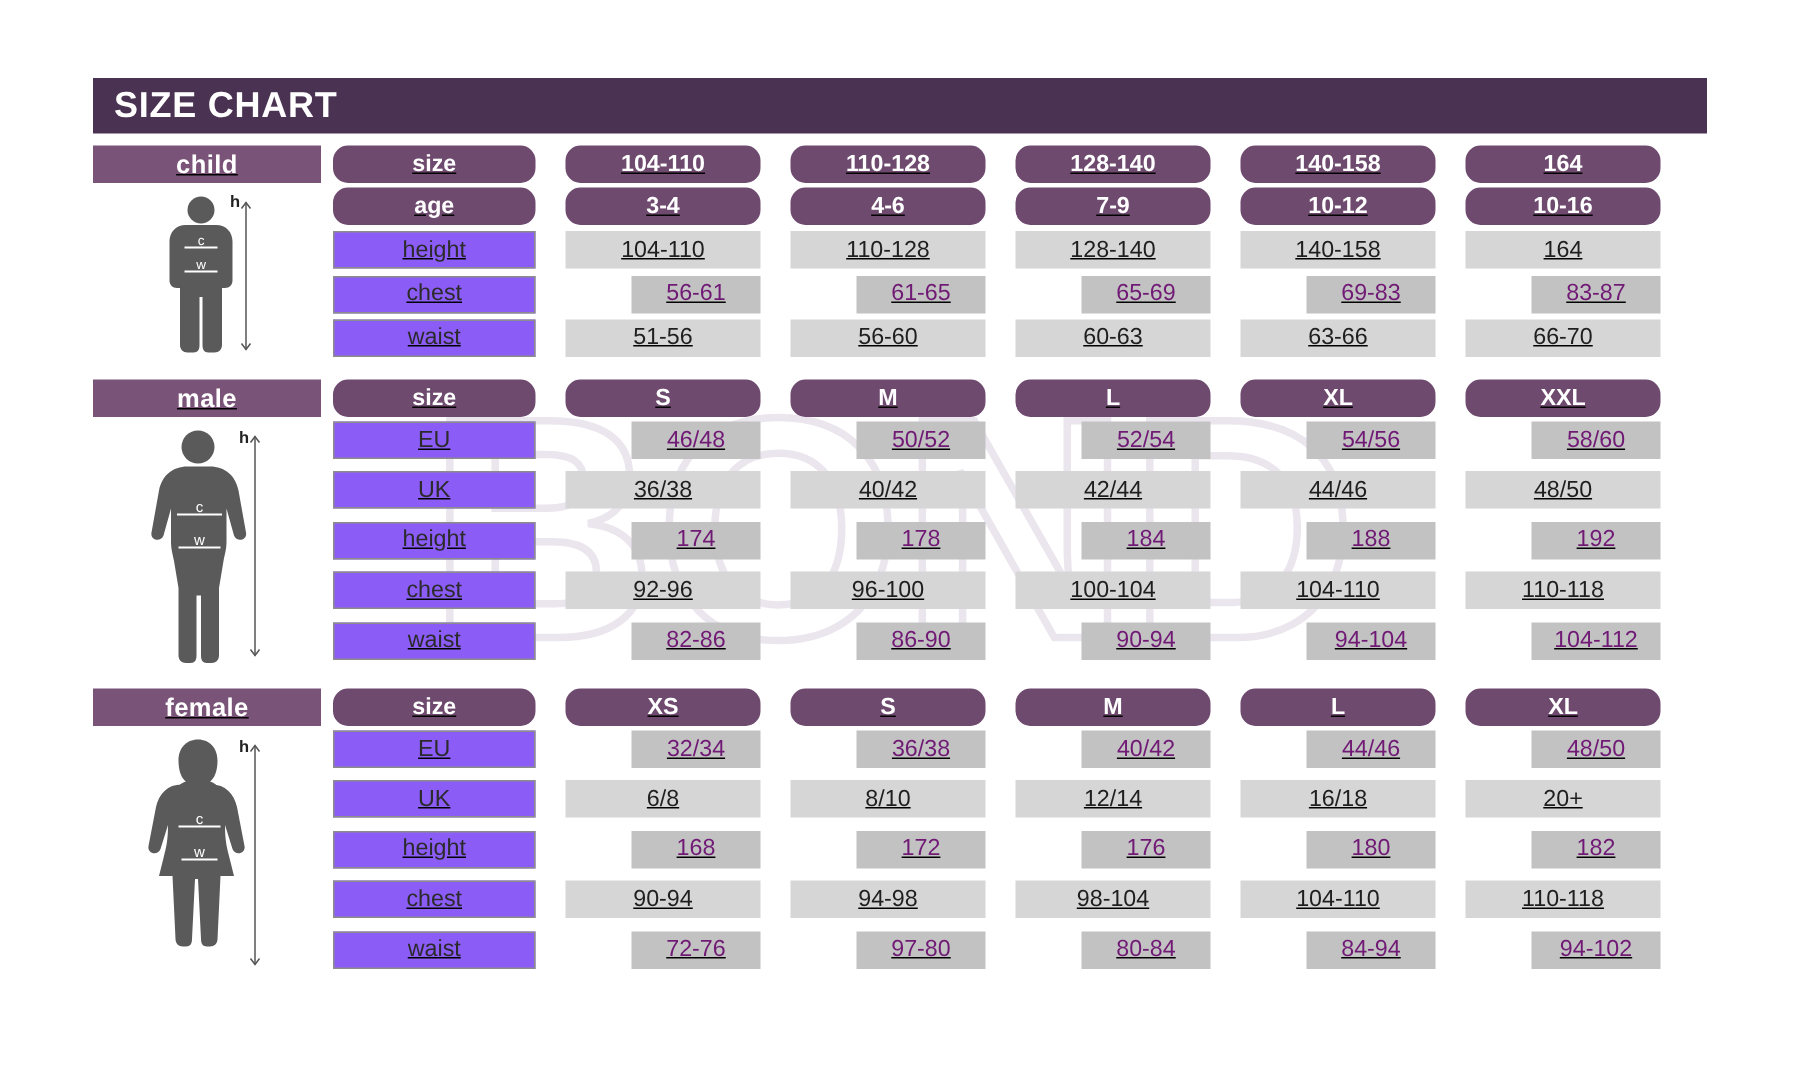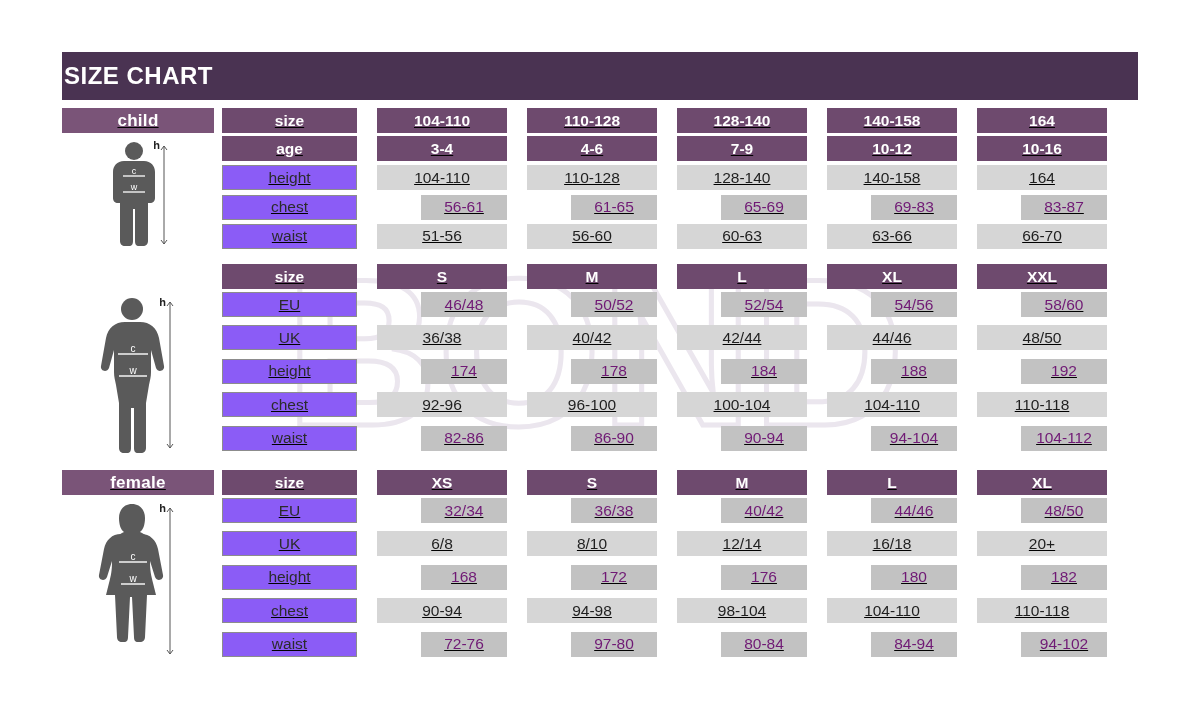--- a/index.html
+++ b/index.html
@@ -31,24 +31,24 @@
     position: absolute;
     left: 62px;
     top: 52px;
     width: 1076px;
     z-index: 2;
   }
 
   
   .title-bar {
     background: #4a3352;
-    height: 48px;
+    height: 37px;
     display: flex;
     align-items: center;
-    padding-left: 2px;
+    padding-left: 14px;
     box-sizing: border-box;
   }
   .title-bar .title {
     color: #ffffff;
     font-size: 24px;
     font-weight: bold;
     letter-spacing: 0.5px;
   }
 
   
@@ -64,20 +64,21 @@
     display: flex;
     align-items: center;
     justify-content: center;
     font-size: 15.5px;
     box-sizing: border-box;
   }
   .hdr-purple {
     background: #6e4a6e;
     color: #ffffff;
     font-weight: bold;
+    border-radius: 10px;
   }
   .lbl-white {
     background: #8b5cf6;
     color: #2b2b2b;
     border: 1.5px solid #8c8c8c;
   }
   .val-gray {
     background: #c2c2c2;
     color: #701a75;
     margin-left: 44px;
@@ -199,20 +200,21 @@
         <div class="cell val-gray-light">51-56</div>
         <div class="cell spacer"></div>
         <div class="cell val-gray-light">56-60</div>
         <div class="cell spacer"></div>
         <div class="cell val-gray-light">60-63</div>
         <div class="cell spacer"></div>
         <div class="cell val-gray-light">63-66</div>
         <div class="cell spacer"></div>
         <div class="cell val-gray-light">66-70</div>
         <div style="grid-column: 1 / -1; height: 8px;"></div>
+        <div class="cell group-label" style="grid-column: 1 / 2;">male</div>
         <div class="cell spacer"></div>
         <div class="cell hdr-purple" style="grid-column: 3 / 4;">size</div>
         <div class="cell spacer"></div>
         <div class="cell hdr-purple">S</div>
         <div class="cell spacer"></div>
         <div class="cell hdr-purple">M</div>
         <div class="cell spacer"></div>
         <div class="cell hdr-purple">L</div>
         <div class="cell spacer"></div>
         <div class="cell hdr-purple">XL</div>

